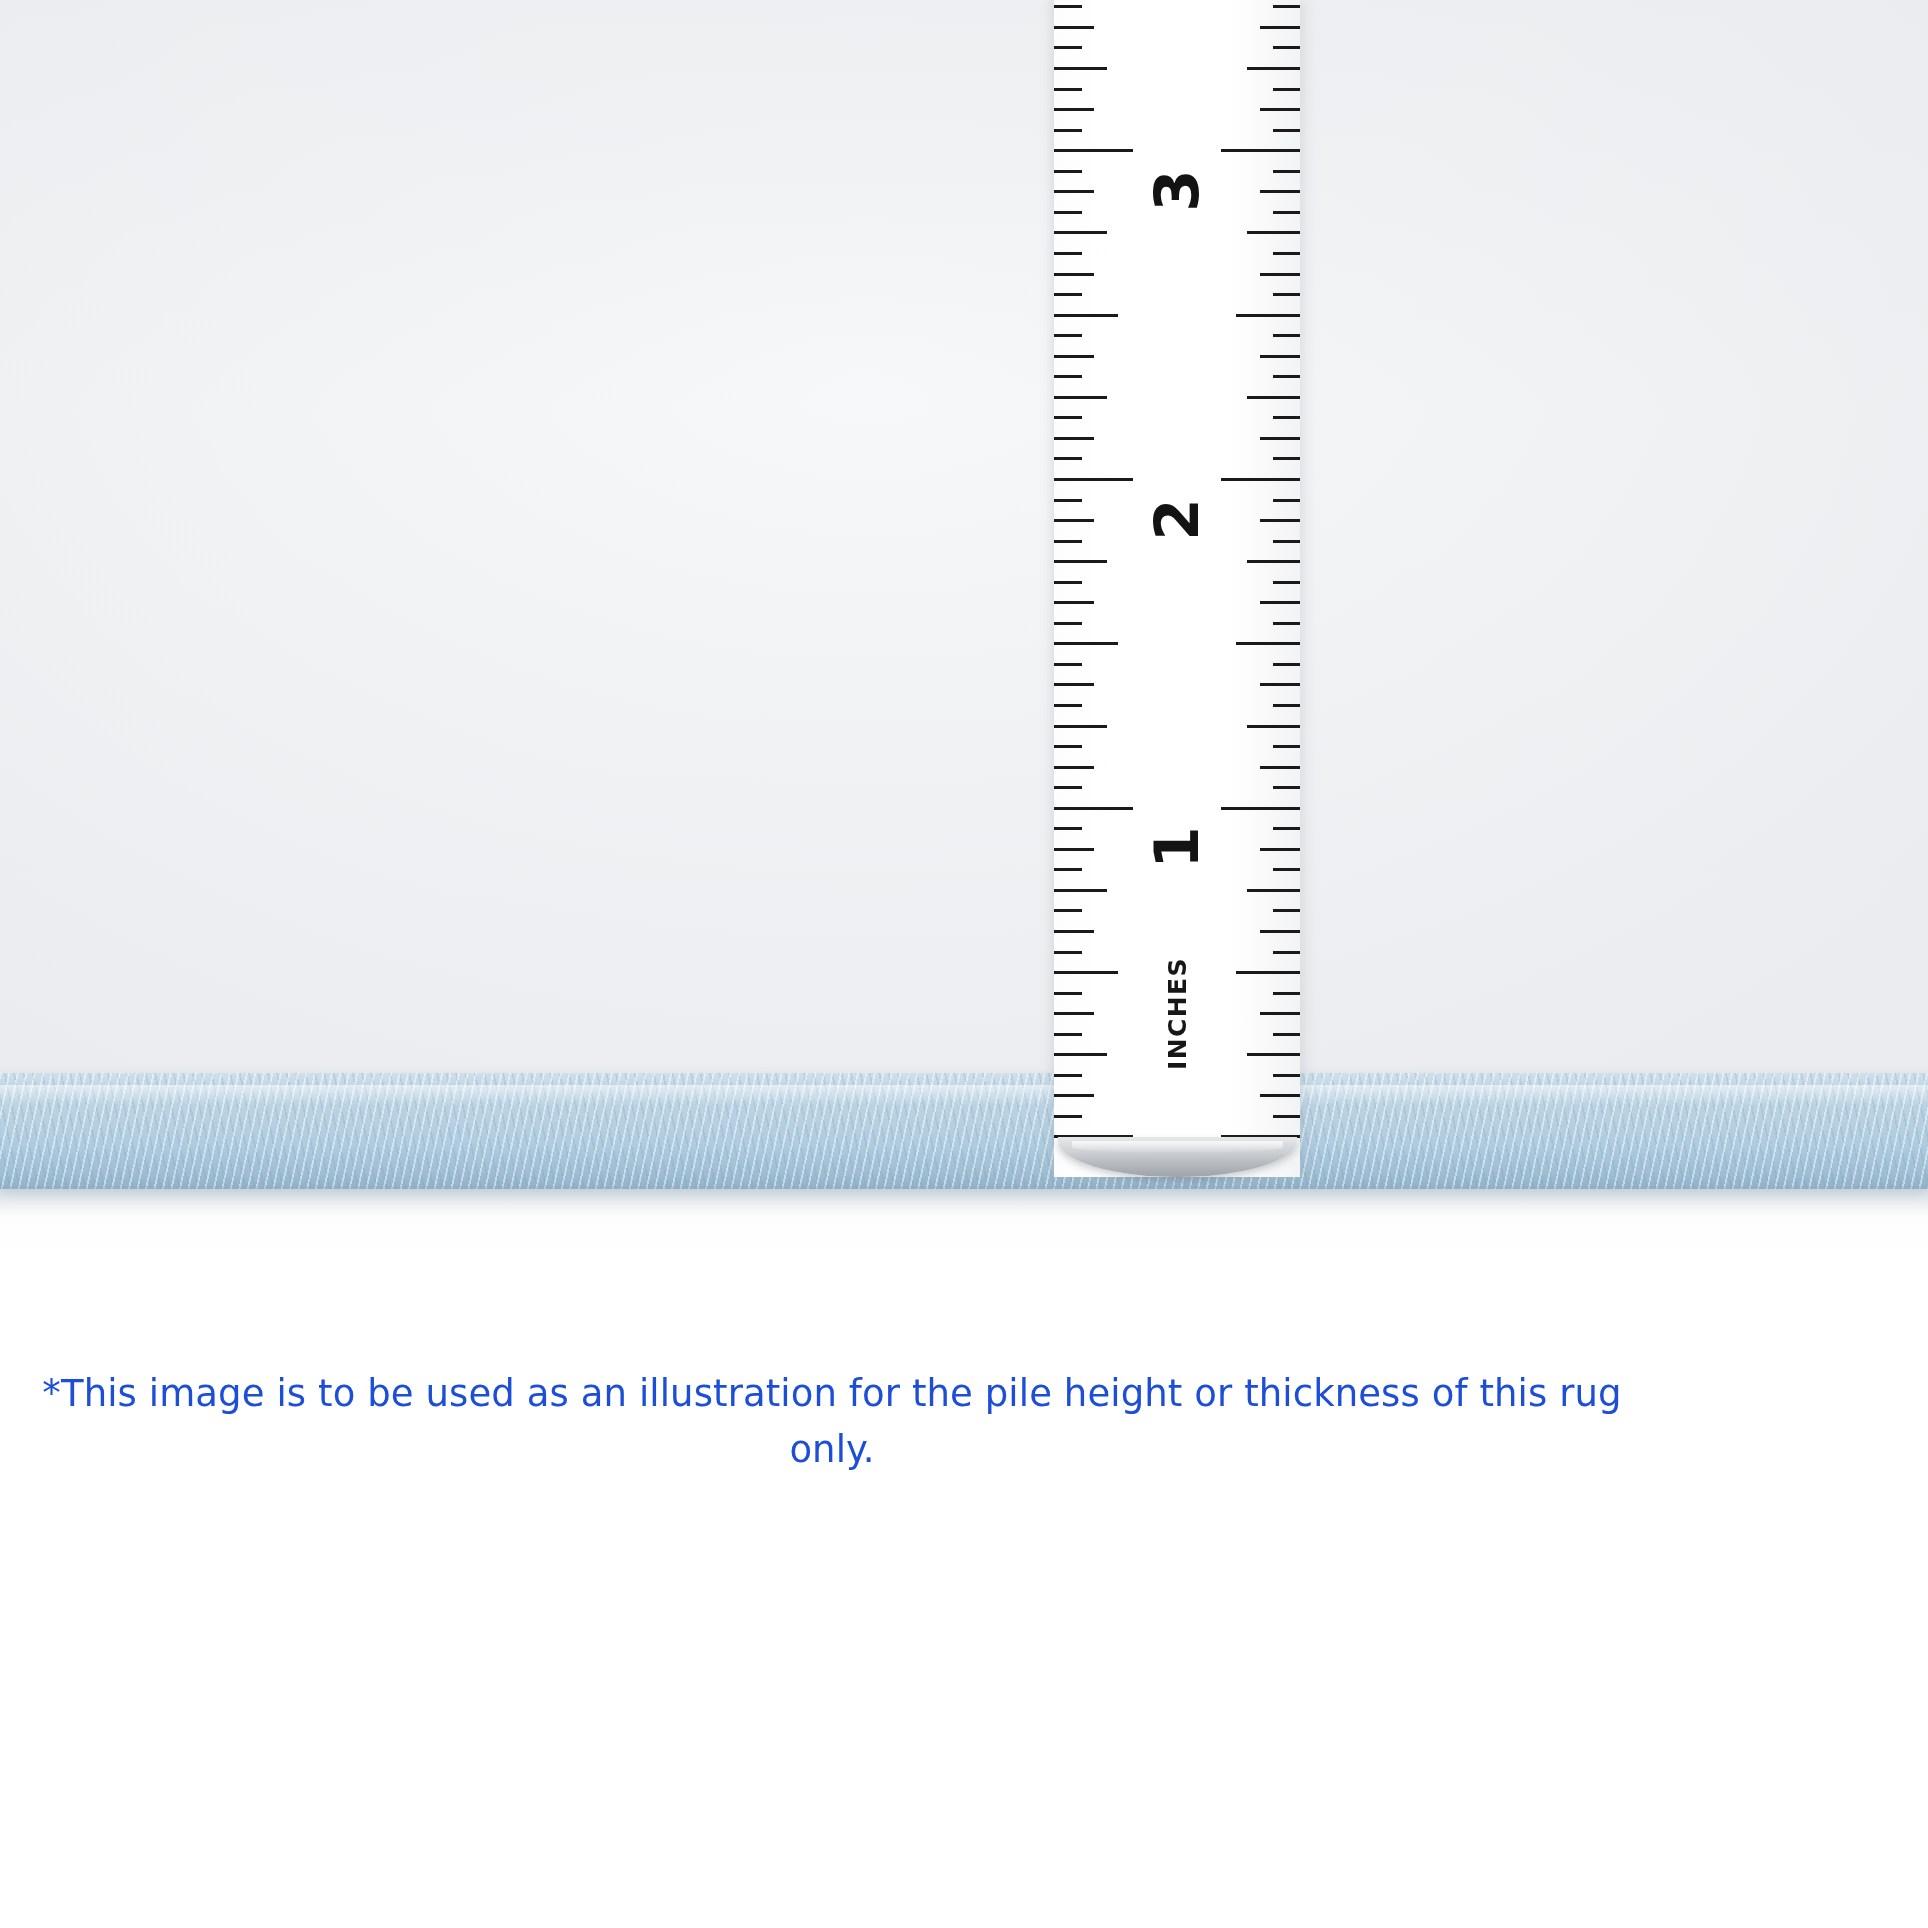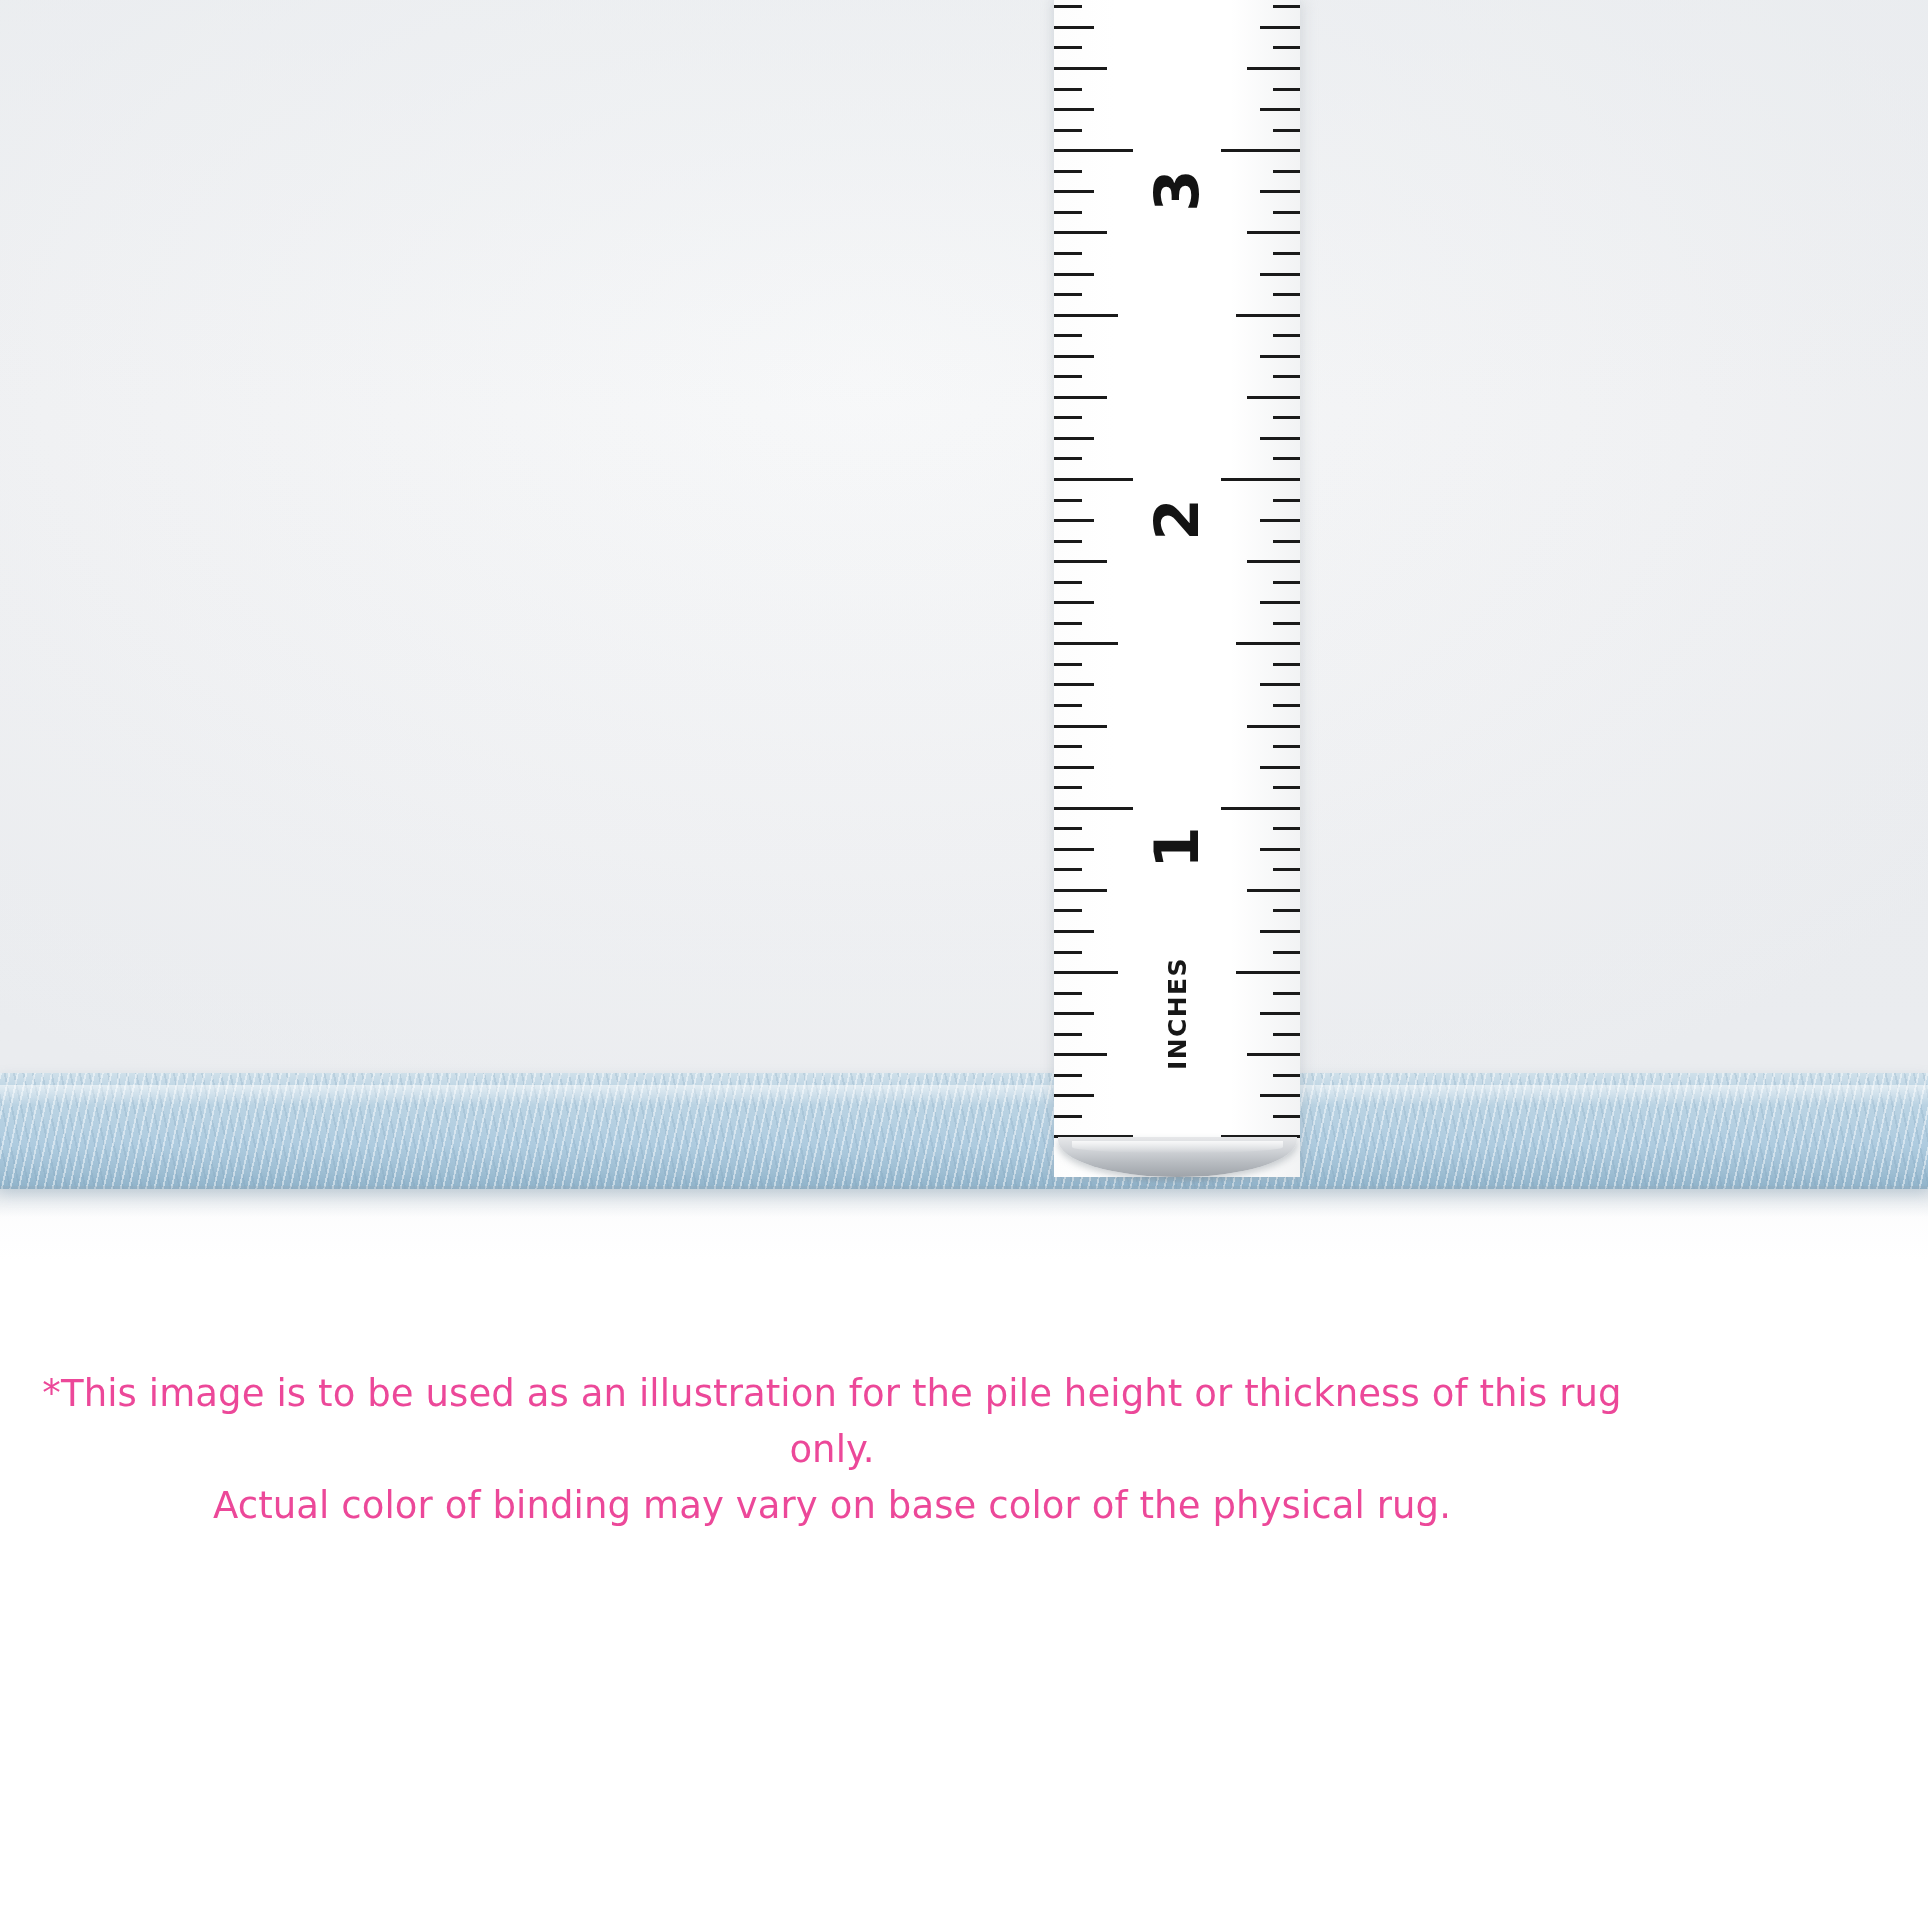--- a/index.html
+++ b/index.html
@@ -177,21 +177,21 @@
     border-radius: 0 0 50% 50%;
   }
 
   
   .caption {
     position: absolute;
     left: 0;
     top: 1366px;
     width: 1664px;
     text-align: center;
-    color: #ec4899;
+    color: #1d4ed8;
     font-family: "DejaVu Sans", sans-serif;
     font-size: 37px;
     line-height: 1.52;
     letter-spacing: 0.1px;
   }
   .caption-line { display: block; }
 </style>
 </head>
 <body>
 
@@ -328,17 +328,16 @@
           <div class="num num-big" style="left: 86px; top: 160px; width: 73px; text-align: center;">3</div>
           <div class="inches-label" style="left: 59px; top: 999px; width: 129px; text-align: center;">INCHES</div>
         </div>
     </div>
     <div class="ruler-tip"></div>
 
   </div>
 
   <div class="caption">
     <span class="caption-line">*This image is to be used as an illustration for the pile height or thickness of this rug only.</span>
-    <span class="caption-line">Actual color of binding may vary on base color of the physical rug.</span>
   </div>
 
 </div>
 
 
 </body></html>

